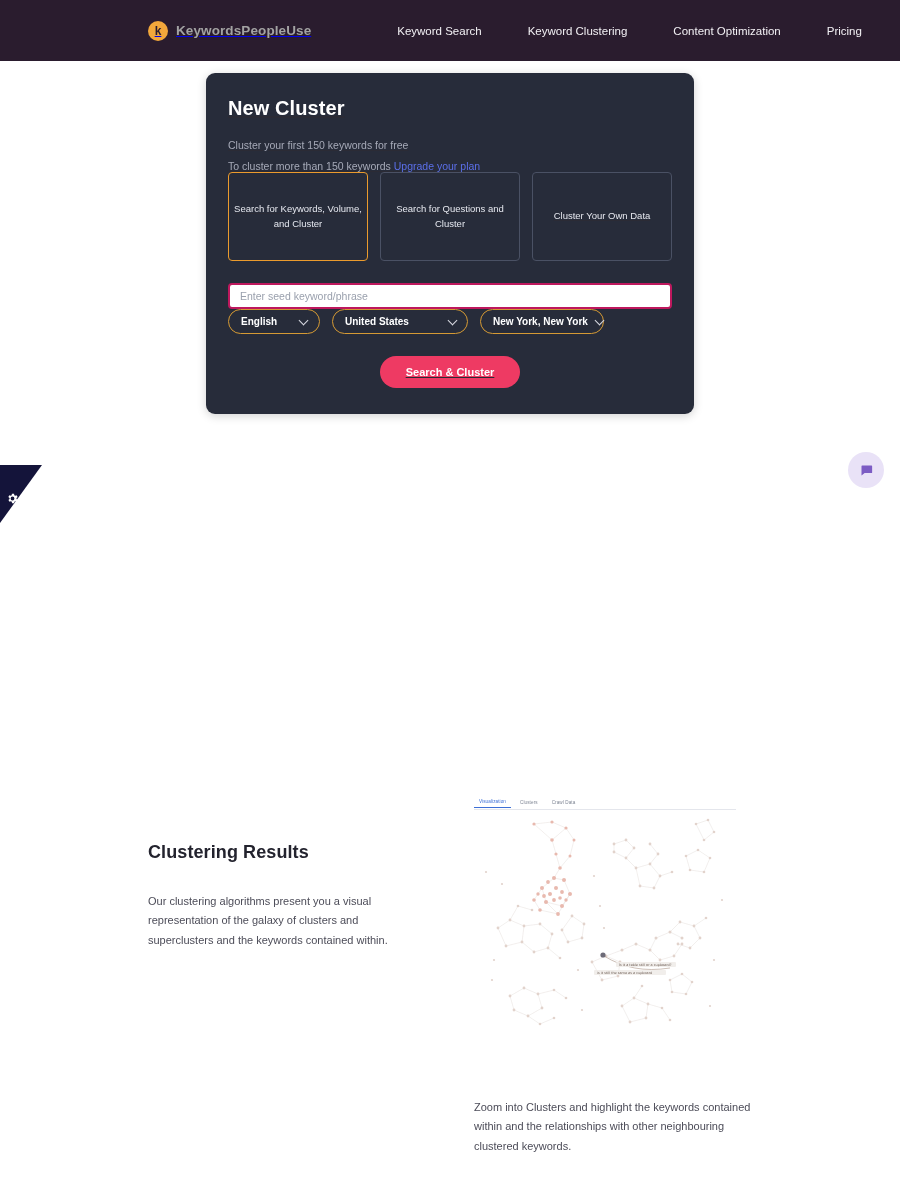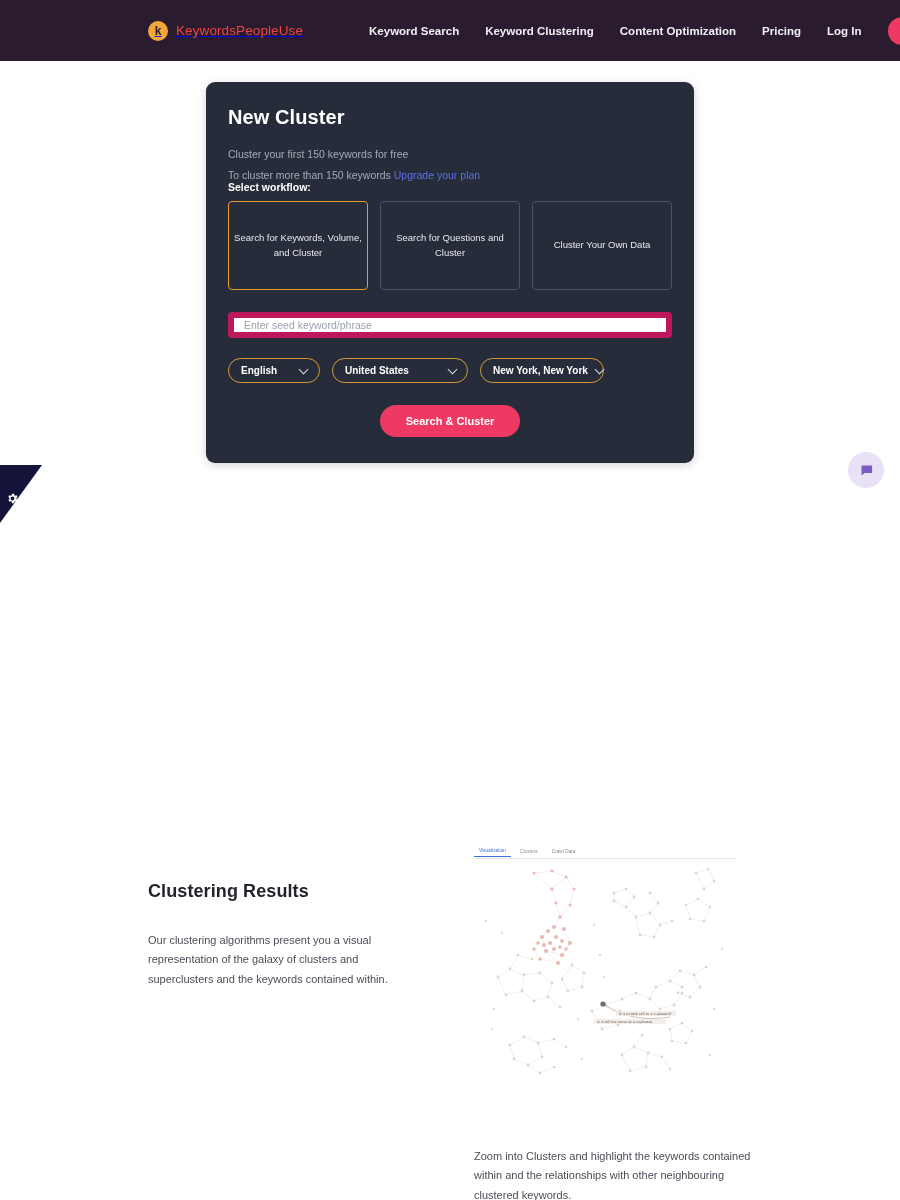--- a/index.html
+++ b/index.html
@@ -24,39 +24,39 @@
   }
   .brand { display: flex; align-items: center; gap: 8px; }
   .brand-mark {
     width: 20px; height: 20px; border-radius: 50%;
     background: #f2a73b;
     display: flex; align-items: center; justify-content: center;
     font-size: 12px; font-weight: 700; color: #2a1c2e;
     line-height: 1;
   }
   .brand-name {
-    color: #ef4444; font-size: 13.5px; font-weight: 400; letter-spacing: .1px;
+    color: #a3a3a3; font-size: 13.5px; font-weight: 700; letter-spacing: .1px;
   }
   .nav-links {
     display: flex; align-items: center; gap: 26px;
     margin-left: 66px;
   }
   .nav-link {
-    color: #f2f0f4; font-size: 11.5px; font-weight: 700;
-    text-decoration: none; white-space: nowrap;
+    color: #f2f0f4; font-size: 11.5px; font-weight: 400;
+    text-decoration: none; white-space: nowrap; margin-left: 20px;
   }
   .nav-cta {
     background: #ee3a63; color: #fff;
     font-size: 11px; font-weight: 700;
     border: none; border-radius: 40px;
     padding: 8px 16px; white-space: nowrap; cursor: pointer;
   }
 
   
-  .hero-wrap { padding-top: 21px; display: flex; justify-content: center; }
+  .hero-wrap { padding-top: 12px; display: flex; justify-content: center; text-decoration: underline; }
   .cluster-card {
     width: 488px; background: #272c3a;
     border-radius: 9px; padding: 24px 22px 26px 22px;
     box-shadow: 0 2px 10px rgba(0,0,0,.18);
   }
   .card-title {
     color: #ffffff; font-size: 20px; font-weight: 700; letter-spacing: .1px;
     margin-bottom: 19px;
   }
   .card-sub {
@@ -75,28 +75,28 @@
     background: #272c3a;
     display: flex; align-items: center; justify-content: center;
     text-align: center; padding: 6px 5px;
     color: #e6e8ef; font-size: 9.5px; line-height: 1.5;
     cursor: pointer;
   }
   .workflow-card.selected { border-color: #eb9b2d; }
 
   .seed-input {
     width: 100%; height: 26px; margin-top: 22px;
-    border: 6px solid #be185d; border-radius: 4px;
+    border: 2px solid #be185d; border-radius: 4px;
     background: #ffffff; color: #2b2b35;
     font-family: "Liberation Sans", sans-serif; font-size: 10.5px;
     padding: 0 10px; outline: none;
   }
   .seed-input::placeholder { color: #9aa0ad; }
 
-  .dropdown-row { display: flex; gap: 12px; margin-top: 20px; }
+  .dropdown-row { display: flex; gap: 12px; }
   .dropdown {
     height: 25px; border: 1px solid #d59a34; border-radius: 40px;
     background: transparent; color: #ffffff;
     font-size: 10px; font-weight: 600;
     display: flex; align-items: center; justify-content: space-between;
     padding: 0 12px; cursor: pointer; white-space: nowrap;
   }
   .dd-lang { width: 92px; }
   .dd-country { width: 136px; gap: 32px; }
   .dd-city { width: 124px; }
@@ -117,21 +117,21 @@
 
   
   .content { position: relative; }
   .sec-h2 {
     font-size: 18px; font-weight: 700; color: #23232e; letter-spacing: .1px;
   }
   .body-p {
     font-size: 11px; line-height: 1.75; color: #4c4c58;
   }
 
-  .block-clustering { position: absolute; left: 148px; top: 418px; width: 250px; }
+  .block-clustering { position: absolute; left: 148px; top: 428px; width: 250px; }
   .block-clustering .body-p { margin-top: 29px; }
 
   .viz-panel { position: absolute; left: 474px; top: 383px; width: 262px; }
   .viz-tabs {
     display: flex; gap: 4px; align-items: flex-end;
     border-bottom: 1px solid #e4e6ec; padding-bottom: 1px;
   }
   .viz-tab {
     font-size: 4.6px; color: #7f8694; padding: 2px 5px 3px 5px;
     letter-spacing: .1px; cursor: pointer; white-space: nowrap;
@@ -177,21 +177,20 @@
     <a class="nav-link" href="#">Log In</a>
     <button class="nav-cta">Start 7-Day Trial</button>
   </div>
 </div>
 
 <div class="hero-wrap">
   <div class="cluster-card">
     <div class="card-title">New Cluster</div>
     <div class="card-sub">Cluster your first 150 keywords for free</div>
     <div class="card-sub-2"><span>To cluster more than 150 keywords </span><a class="upgrade-link" href="#">Upgrade your plan</a></div>
-    <div class="select-label">Select workflow:</div>
 
     <div class="workflow-row">
       <div class="workflow-card selected">Search for Keywords, Volume, and Cluster</div>
       <div class="workflow-card">Search for Questions and Cluster</div>
       <div class="workflow-card">Cluster Your Own Data</div>
     </div>
 
     <input class="seed-input" type="text" placeholder="Enter seed keyword/phrase" style="">
 
     <div class="dropdown-row">

